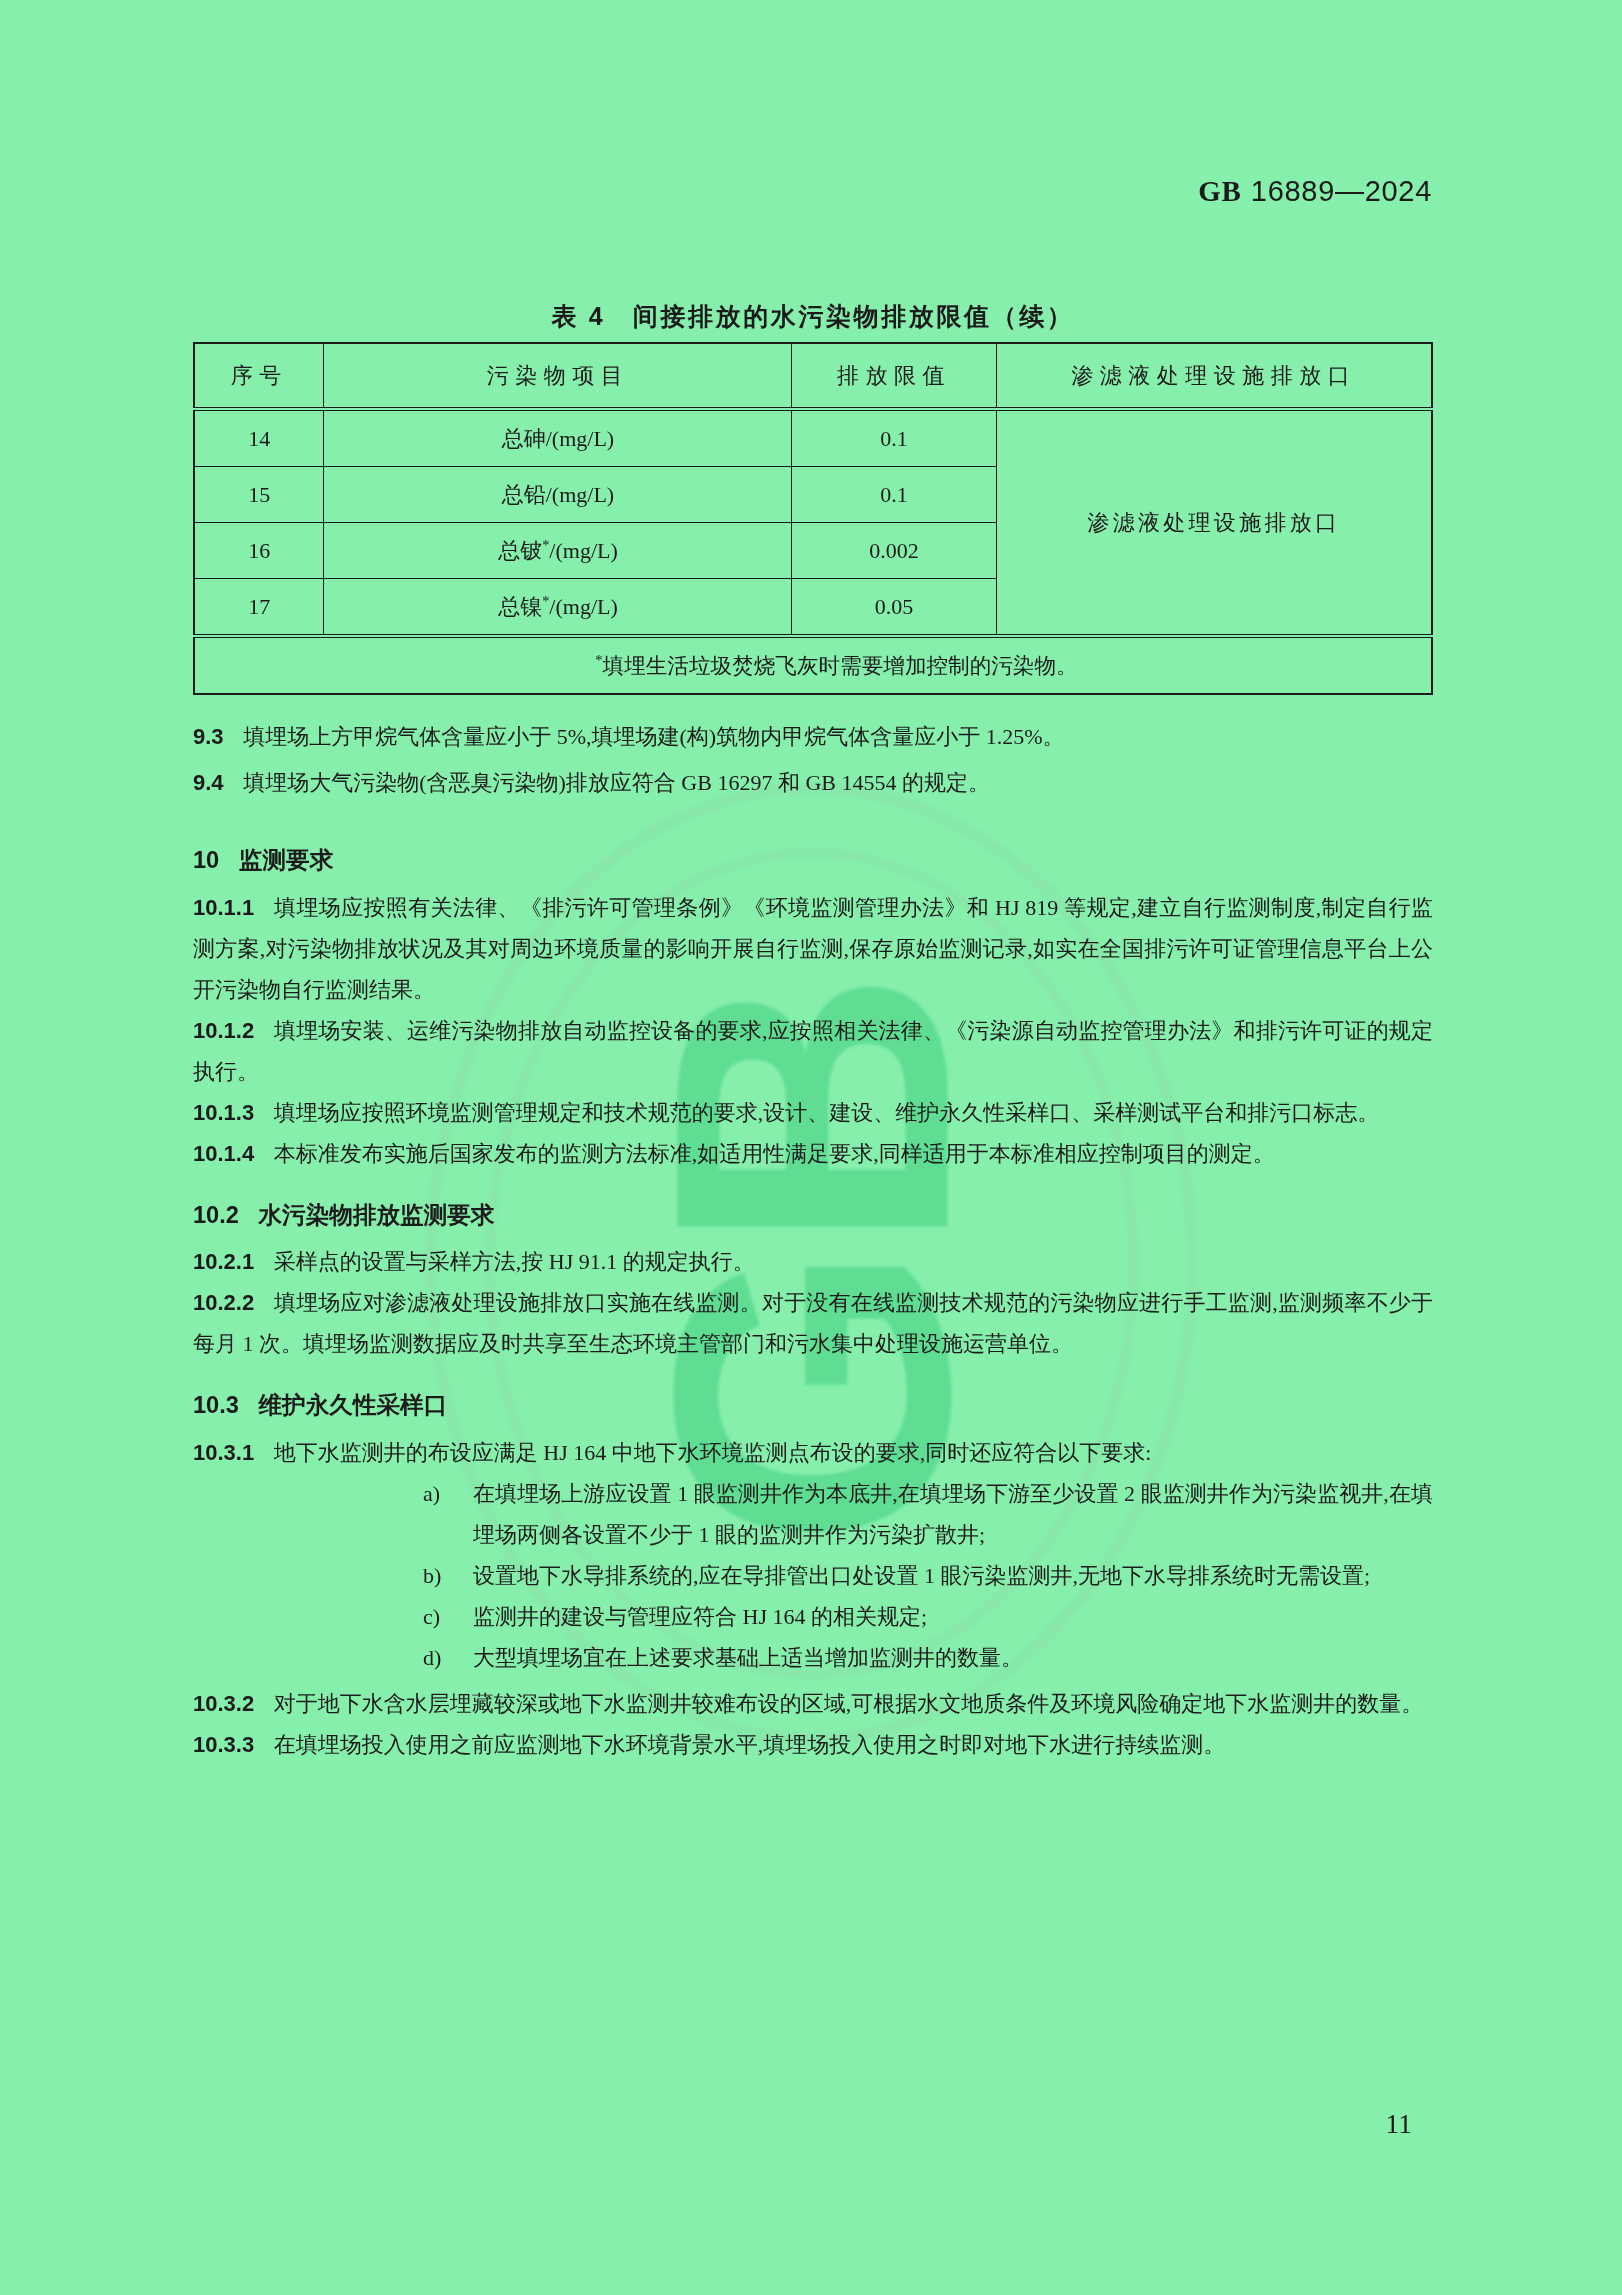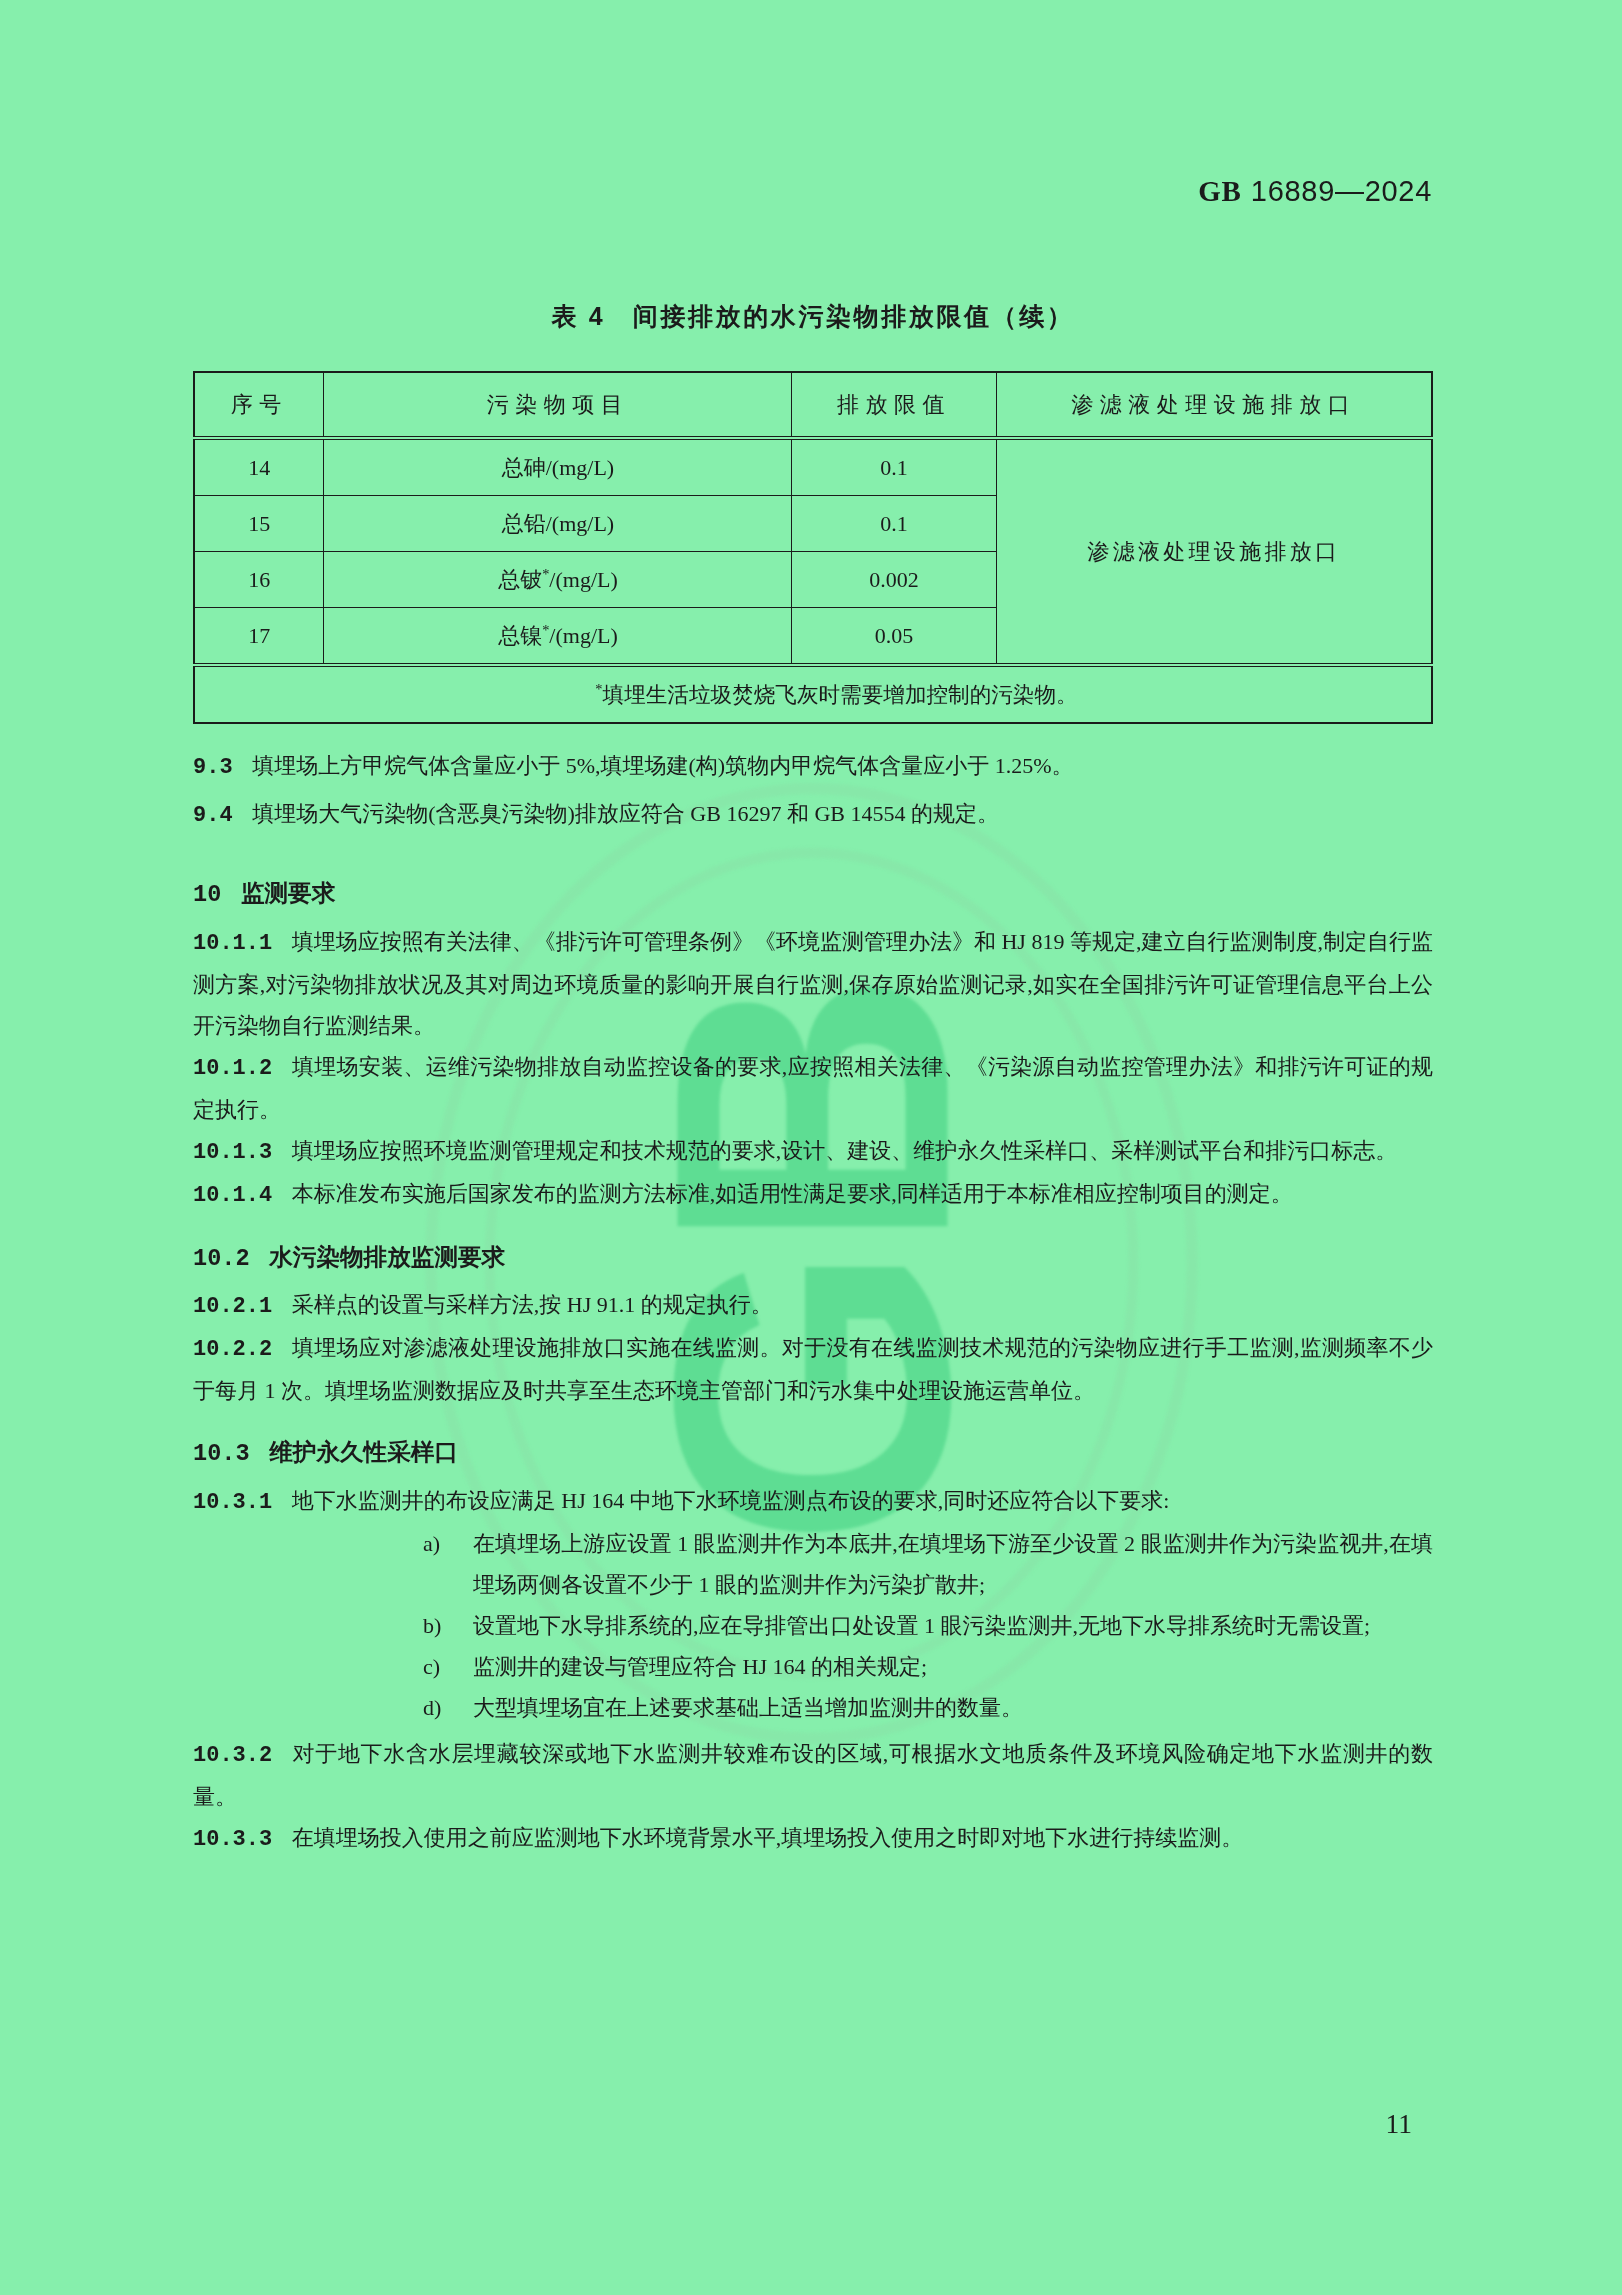--- a/index.html
+++ b/index.html
@@ -24,37 +24,37 @@
 
   .content{position:absolute;left:193px;top:0;width:1240px;z-index:1;}
 
   .table-title{
     margin-top:298px;text-align:center;
     font-family:"Liberation Sans","DejaVu Sans",sans-serif;
     font-weight:700;font-size:25px;line-height:37px;letter-spacing:2.6px;
   }
 
   table{
-    width:100%;margin-top:36px;border-collapse:collapse;table-layout:fixed;
+    width:100%;margin-top:7px;border-collapse:collapse;table-layout:fixed;
     border:2.6px solid #1b1b1b;font-size:22px;
   }
   th,td{border:1.3px solid #1b1b1b;text-align:center;vertical-align:middle;padding:0;}
   thead th{height:63px;font-weight:400;letter-spacing:6.5px;}
   thead tr{border-bottom:4.6px double #1b1b1b;}
   tbody.data td{height:55px;}
   td.loc{letter-spacing:3.3px;}
   tr.footnote-row{border-top:4.6px double #1b1b1b;}
   tr.footnote-row td{height:55px;text-align:center;padding-left:47px;font-size:21.6px;}
   sup{font-size:14.4px;line-height:0;vertical-align:super;letter-spacing:0;}
   col.c1{width:10.5%;} col.c2{width:37.8%;} col.c3{width:16.5%;} col.c4{width:35.2%;}
 
   
   p{margin:0;font-size:22px;line-height:41px;text-align:justify;}
   .cnum{
-    font-family:Liberation Mono, monospace;
+    font-family:Liberation Sans, sans-serif;
     font-weight:700;margin-right:19.6px;letter-spacing:0;
   }
   .h1,.h2{
     font-family:"Liberation Sans","DejaVu Sans",sans-serif;
     font-weight:700;font-size:23.6px;text-align:left;
   }
   .h1 .cnum,.h2 .cnum{font-weight:700;}
   .mt-sm{margin-top:5.2px;}
   .mt-93{margin-top:21px;}
   .mt-h1{margin-top:37px;}

